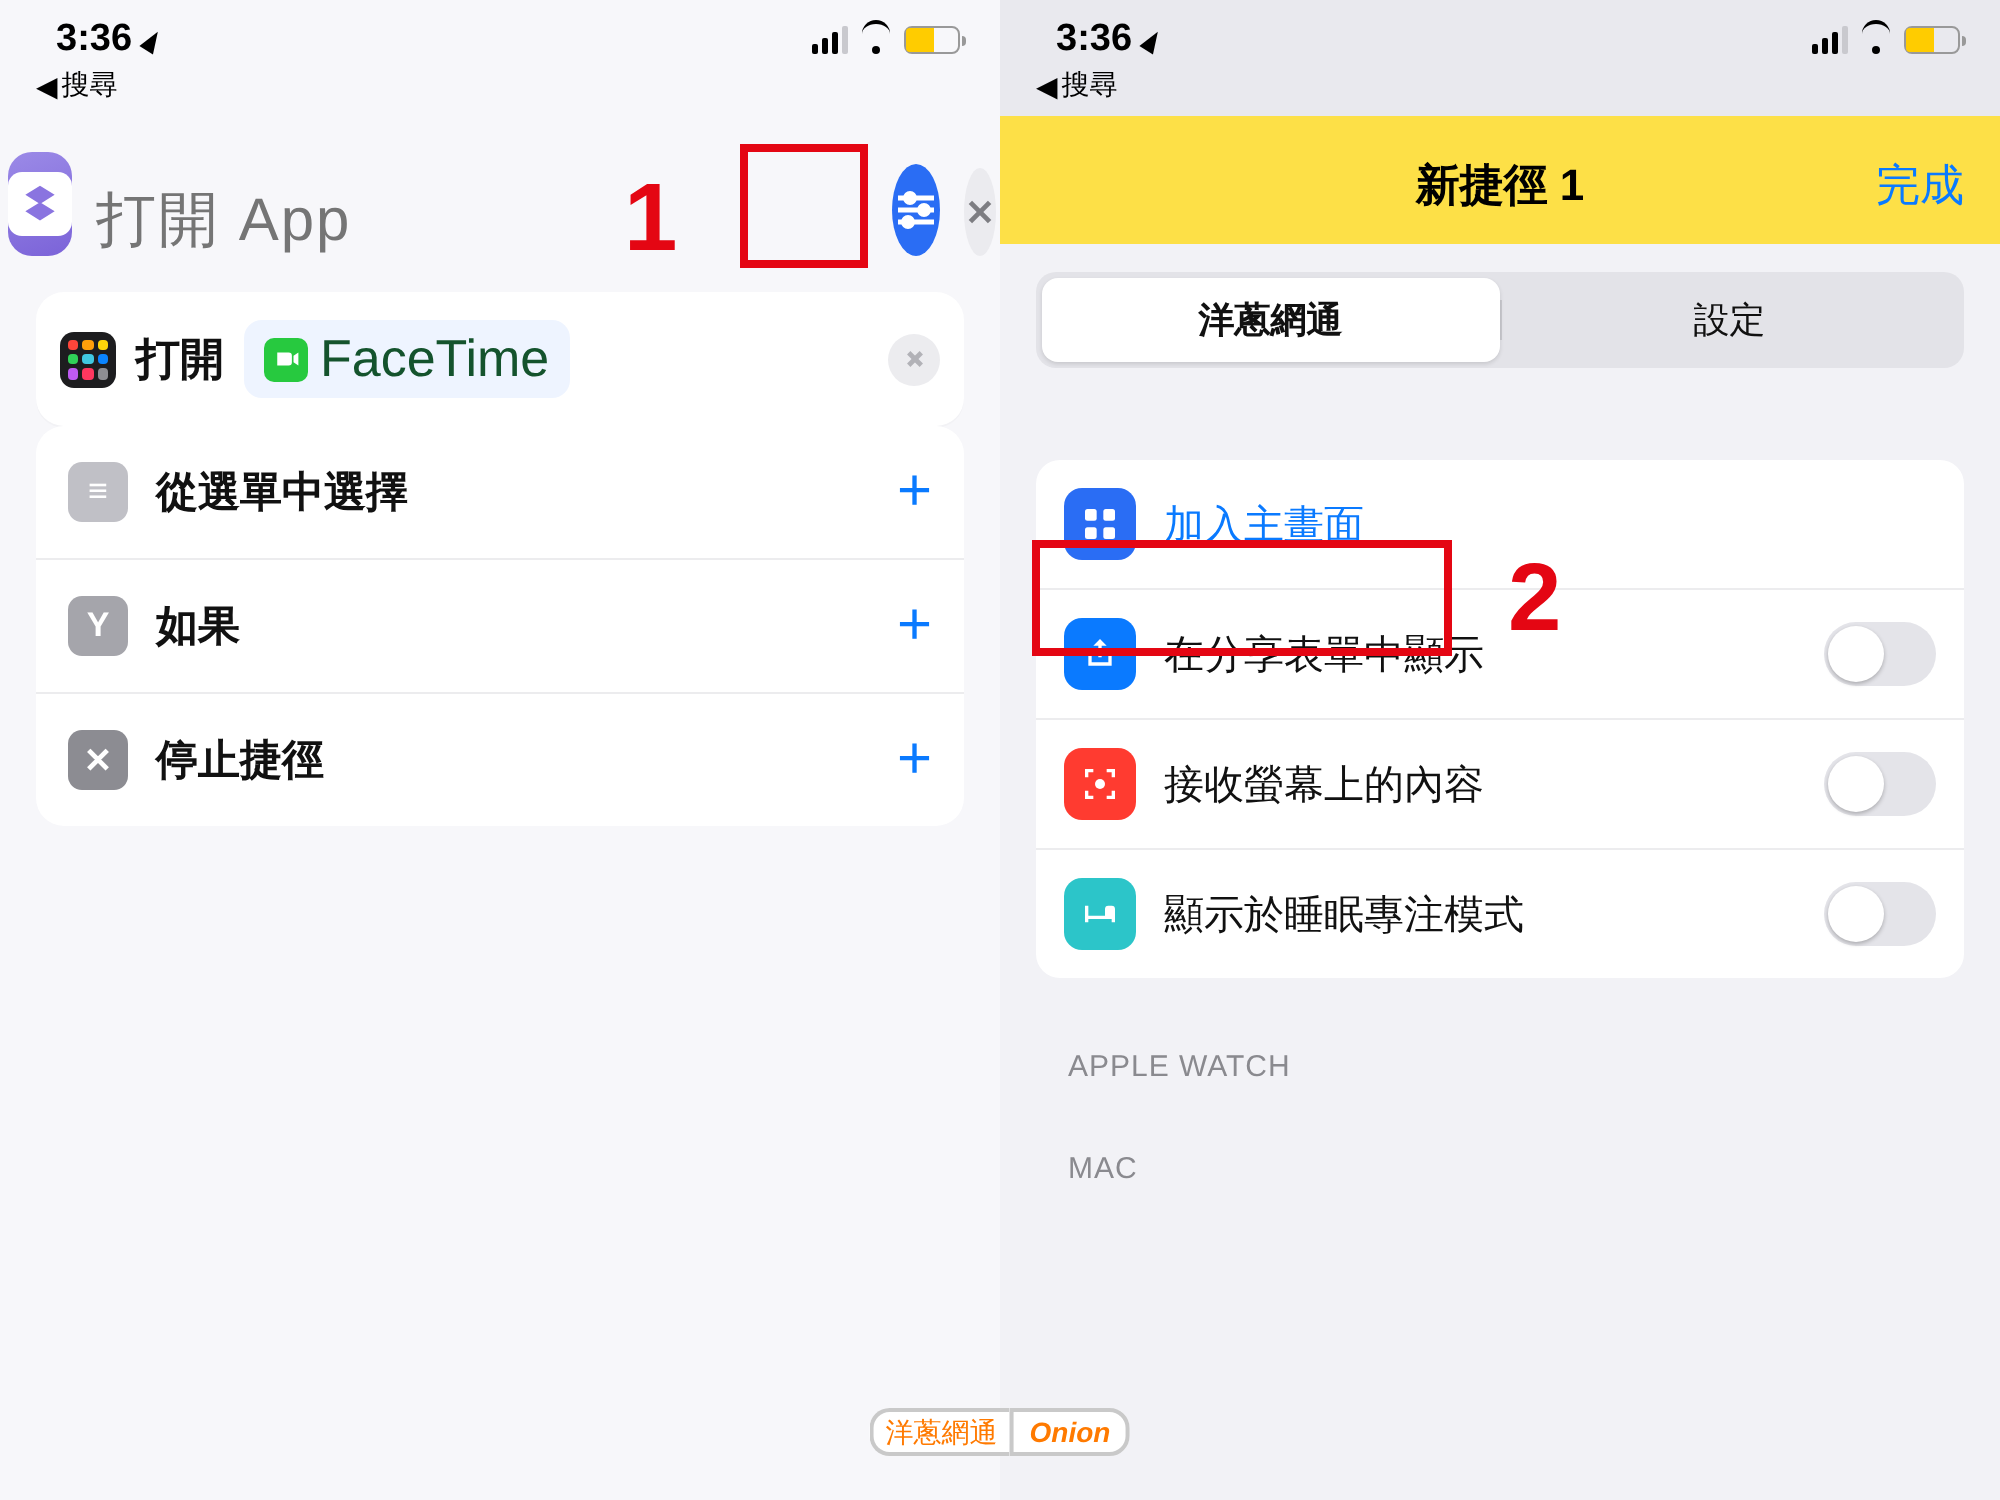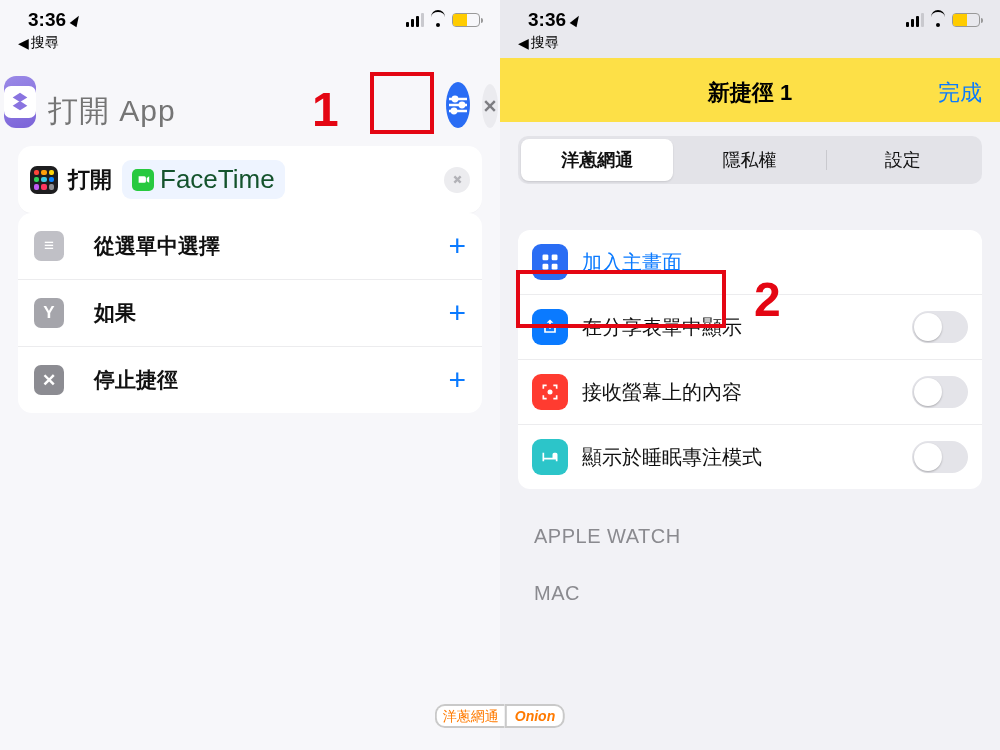--- a/index.html
+++ b/index.html
@@ -166,21 +166,21 @@
   .sugg-row{
     display:flex; align-items:center; gap:14px;
     padding:16px 16px; border-bottom:1px solid #ececee; cursor:pointer;
   }
   .sugg-row:last-child{ border-bottom:none;}
   .sugg-ic{
     width:30px; height:30px; border-radius:7px;
     display:flex; align-items:center; justify-content:center;
     font-size:17px; color:#fff; font-weight:700;
   }
-  .sugg-text{ flex:1; font-size:21px; font-weight:600; color:#111;margin-left:16px;}
+  .sugg-text{ flex:1; font-size:21px; font-weight:600; color:#111;}
   .plus{ font-size:30px; color:#0a7aff; font-weight:300;}
 
   
   .right-hdr{
     background:#fde047;
     display:flex; align-items:center; justify-content:center;
     padding:20px 18px 14px 18px; position:relative;
   }
   .right-title{ font-size:22px; font-weight:600;}
   .done-btn{
@@ -233,21 +233,21 @@
     position:absolute; top:270px; left:16px;
     width:210px; height:58px; border:4px solid #e40613;
   }
   .marker-2{
     position:absolute; top:272px; left:254px;
     font-size:48px; font-weight:900; color:#e40613;
     font-family: Arial, sans-serif;
   }
 
   .grp-label{
-    padding:36px 52px 8px 34px; font-size:20px; color:#8a8a8f; letter-spacing:.5px;
+    padding:36px 52px 8px 34px; font-size:15px; color:#8a8a8f; letter-spacing:.5px;
   }
   .r-list2{ margin:0 18px; background:#fff; border-radius:12px;}
   .aw-ic{
     width:36px; height:36px; border-radius:9px; background:#141414;
     display:flex; align-items:center; justify-content:center;
   }
   .aw-ic::after{
     content:""; width:16px; height:20px; border:2.5px solid #d7d7d7;
     border-radius:5px;
   }
@@ -397,21 +397,20 @@
     <span>搜尋</span>
   </div>
 
   <div class="right-hdr">
     <div class="right-title">新捷徑 1</div>
     <div class="done-btn">完成</div>
   </div>
 
   <div class="seg">
     <div class="seg-item sel">洋蔥網通</div>
-    <div class="seg-item">隱私權</div>
     <div class="seg-sep"></div>
     <div class="seg-item">設定</div>
   </div>
 
   <div class="r-list">
     <div class="r-row">
       <div class="r-ic" style="background:#2a6df4">
         <svg viewBox="0 0 24 24">
             <rect x="3" y="3" width="7" height="7" rx="1.5"></rect>
             <rect x="14" y="3" width="7" height="7" rx="1.5"></rect>

